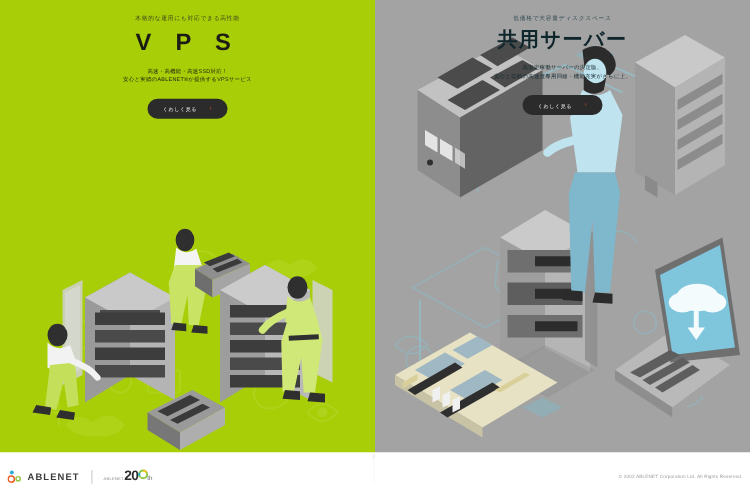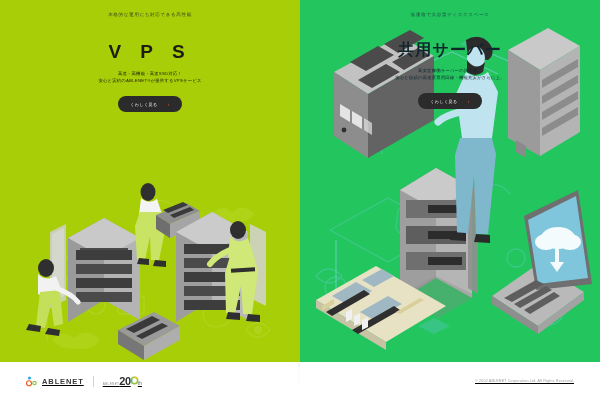--- a/index.html
+++ b/index.html
@@ -6,30 +6,30 @@
   html,body { width:600px; height:400px; overflow:hidden; }
   body {
     font-family:"Liberation Sans", sans-serif;
     background:#ffffff;
     position:relative;
   }
   .split { display:flex; width:600px; height:362px; }
 
   .panel { position:relative; width:300px; height:362px; overflow:hidden; }
   .panel-green { background:#a8ce08; }
-  .panel-blue  { background:#22c55e; }
+  .panel-blue  { background:#a3a3a3; }
 
   .hero { position:relative; z-index:5; padding-top:12px; text-align:center; }
   .eyebrow {
     font-size:4.6px; letter-spacing:.6px; color:#2a2a20;
     opacity:.85; line-height:1.2;
   }
   .panel-blue .eyebrow { color:#17343d; }
   .title {
-    margin-top:24px; font-weight:700; color:#1c1c14;
+    margin-top:7px; font-weight:700; color:#1c1c14;
     font-size:19px; letter-spacing:7px; line-height:1;
   }
   .panel-blue .title { font-size:16px; letter-spacing:1.2px; color:#10262d; }
   .subtitle {
     margin-top:9px; font-size:4.3px; line-height:1.85;
     color:#22220f; letter-spacing:.25px;
   }
   .panel-blue .subtitle { color:#10272e; }
 
   .cta {
@@ -43,22 +43,21 @@
   .cta .arrow { color:#e8502a; font-size:5px; line-height:1; }
 
   
   .art { position:absolute; inset:0; z-index:1; }
   .bgline { opacity:.30; }
 
   
   .footer {
     position:absolute; left:0; bottom:0; width:600px; height:38px;
     background:#ffffff; display:flex; align-items:center;
-    padding:0 26px;
-    text-decoration:underline;
+    padding:0 6px;
   }
   .brand { display:flex; align-items:center; gap:9px; }
   .brandmark { display:flex; align-items:center; gap:3px; }
   .wordmark {
     font-size:7.5px; font-weight:700; letter-spacing:.9px; color:#3a3a3a;
   }
   .vrule { width:1px; height:11px; background:#d2d2d2; }
   .anniv { display:flex; align-items:baseline; gap:0; }
   .anniv-pre { font-size:3.2px; color:#8b8b8b; letter-spacing:.3px; }
   .anniv-num { font-size:11px; font-weight:700; color:#2e2e2e; letter-spacing:-.4px; }

